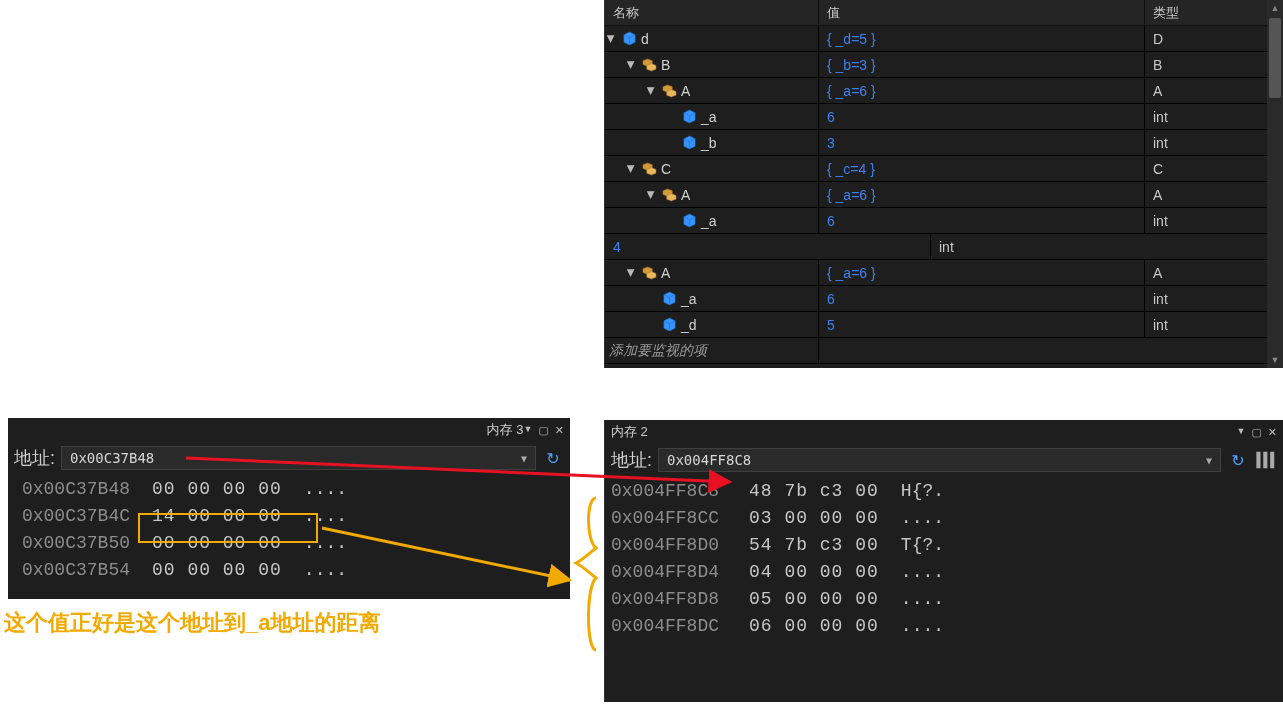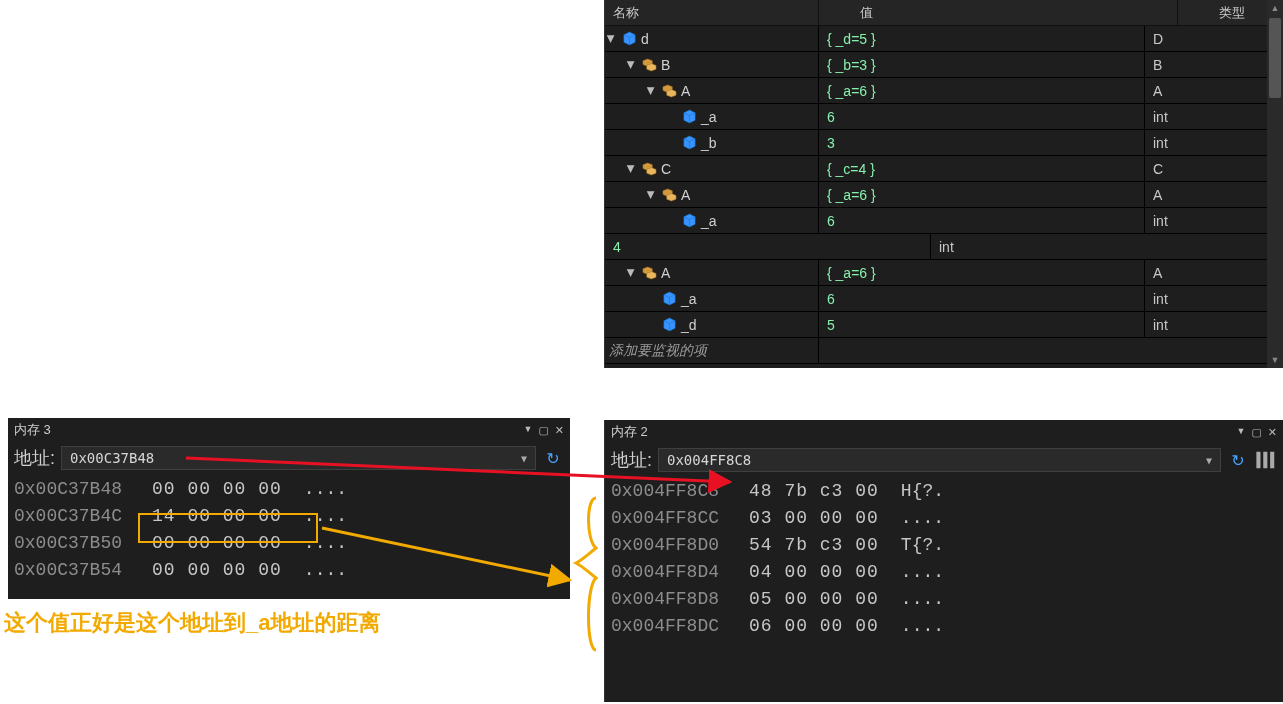--- a/index.html
+++ b/index.html
@@ -20,21 +20,20 @@
     left: 604px; top: 0;
     width: 679px; height: 368px;
     background: #1e1e1e;
     border-left: 1px solid #333;
   }
   .watch-header {
     display: flex;
     height: 26px;
     background: #252526;
     border-bottom: 1px solid #111;
-    gap: 33px;
   }
   .wh-cell {
     padding: 4px 8px;
     border-right: 1px solid #111;
     font-size: 13px;
     color: #cccccc;
   }
   .wh-name  { width: 214px; }
   .wh-value { width: 326px; }
   .wh-type  { flex: 1; }
@@ -48,21 +47,21 @@
   }
   .wr-name {
     width: 214px;
     display: flex;
     align-items: center;
     border-right: 1px solid #000;
     height: 100%;
     overflow: hidden;
     white-space: nowrap;
   }
-  .wr-value { width: 326px; padding: 0 8px; border-right:1px solid #000; height:100%; display:flex; align-items:center; color:#86efac;}
+  .wr-value { width: 326px; padding: 0 8px; border-right:1px solid #000; height:100%; display:flex; align-items:center; color:#3b82f6;}
   .wr-type  { flex: 1; padding: 0 8px; height:100%; display:flex; align-items:center; color:#c8c8c8;}
   .indent { display:inline-block; width:20px; height:1px; }
   .expander {
     width: 14px; height: 14px;
     display: inline-flex;
     align-items: center; justify-content: center;
     color: #bbbbbb;
     font-size: 10px;
     transform: rotate(90deg);
     margin-right: 2px;
@@ -104,21 +103,21 @@
     color:#888;font-size:9px;
   }
   .scrollbar-v .arrow.up{top:0;} .scrollbar-v .arrow.down{bottom:0;}
 
   
   .mem-panel {
     position: absolute;
     background: #1e1e1e;
     color: #c0c0c0;
   }
-  .mem3 { left: 8px;  top: 418px; width: 562px; height: 181px; }
+  .mem3 { left: 8px;  top: 418px; width: 562px; height: 181px; text-align: right; }
   .mem2 { left: 604px; top: 420px; width: 679px; height: 282px; border-left:1px solid #333;}
   .mem-titlebar {
     display:flex; align-items:center; height:24px;
     padding: 0 6px;
     color:#cccccc;
     font-size:13px;
   }
   .mem-title { flex:1; }
   .mem-win-icons { display:flex; gap:6px; color:#bbb; font-size:11px; align-items:center;}
   .mem-win-icons span { cursor:pointer; }

